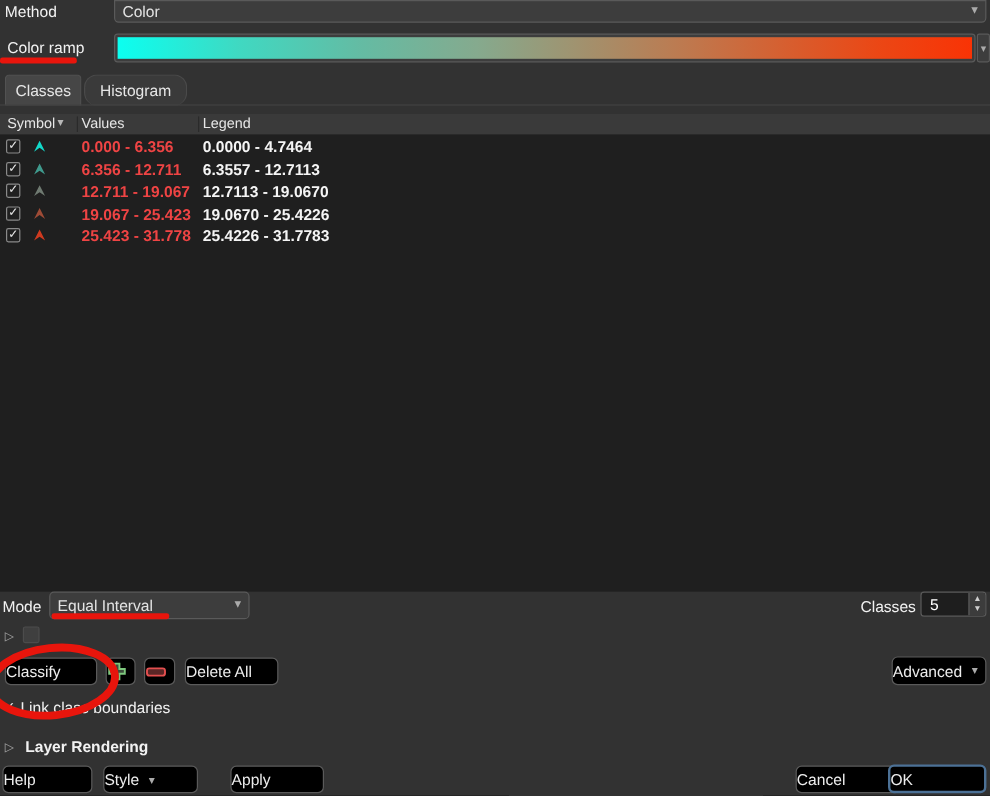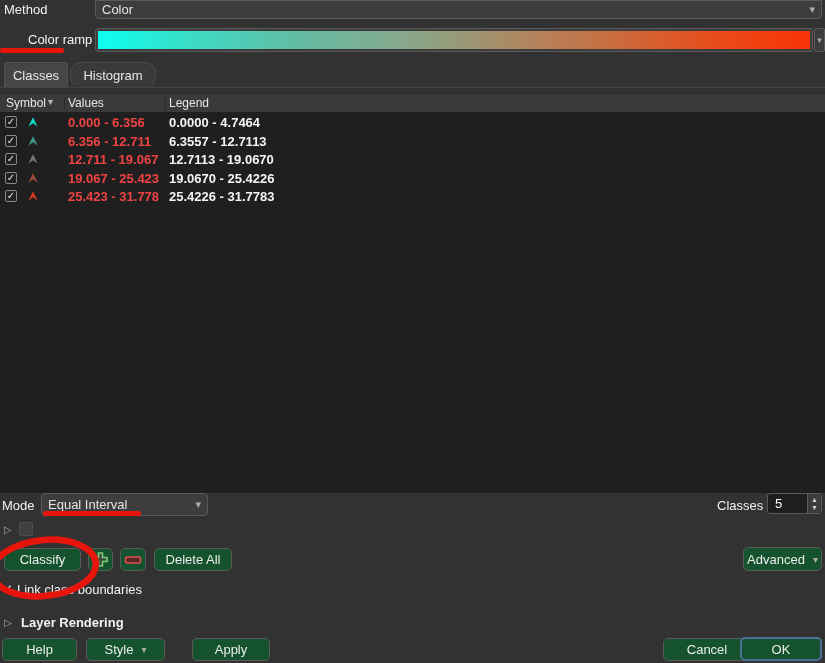--- a/index.html
+++ b/index.html
@@ -24,26 +24,26 @@
     border-radius:4px;
     color:#E3E3E3;
     display:flex; align-items:center;
     padding:0 6px;
     font-size:13px;
   }
   .combo .arrow { margin-left:auto; color:#ABABAB; font-size:11px; line-height:1; }
 
   
   .btn {
-    background:#14532d;
+    background:#000000;
     border:1px solid #5A5A5A;
     border-radius:5px;
     color:#EDEDED;
     font-size:13px;
-    display:flex; align-items:center; justify-content:center;
+    display:flex; align-items:center; 
     cursor:default;
     white-space:nowrap;
   }
   .btn .arrow { color:#ABABAB; font-size:10px; margin-left:8px; }
 
   
   .ramp-frame {
     background:#3D3D3D;
     border:1px solid #5A5A5A;
     border-radius:3px;
@@ -118,21 +118,21 @@
 <body>
 
 <div id="app">
 
   <div class="abs label" style="left:4px; top:2px;">Method</div>
   <div class="abs combo" style="left:95px; top:0; width:727px; height:19px; border-radius:0 0 4px 4px;text-align:center;">
     <span>Color</span>
     <span class="arrow">▾</span>
   </div>
 
-  <div class="abs label" style="left:6px; top:32px;margin-left:22px;">Color ramp</div>
+  <div class="abs label" style="left:6px; top:32px;">Color ramp</div>
   <div class="abs anno-underline" style="left: 0px; top: 48px; width: 64px; height: 5px; background: rgb(232, 21, 12);"></div>
   <div class="abs ramp-frame" style="left:95px; top:28px; width:718px; height:24px;">
     <div class="ramp-inner" style="background: linear-gradient(90deg, rgb(11, 255, 240) 0%, rgb(63, 217, 194) 14%, rgb(99, 188, 164) 28%, rgb(133, 170, 142) 42%, rgb(163, 144, 108) 55%, rgb(189, 122, 80) 66%, rgb(214, 95, 48) 78%, rgb(235, 71, 21) 89%, rgb(249, 51, 5) 100%);"></div>
   </div>
   <div class="abs ramp-drop" style="left:814px; top:28px; width:11px; height:24px;">
     <span>▾</span>
   </div>
 
   <div class="tab active" style="left:4px; width:64px;">
     <span>Classes</span>

